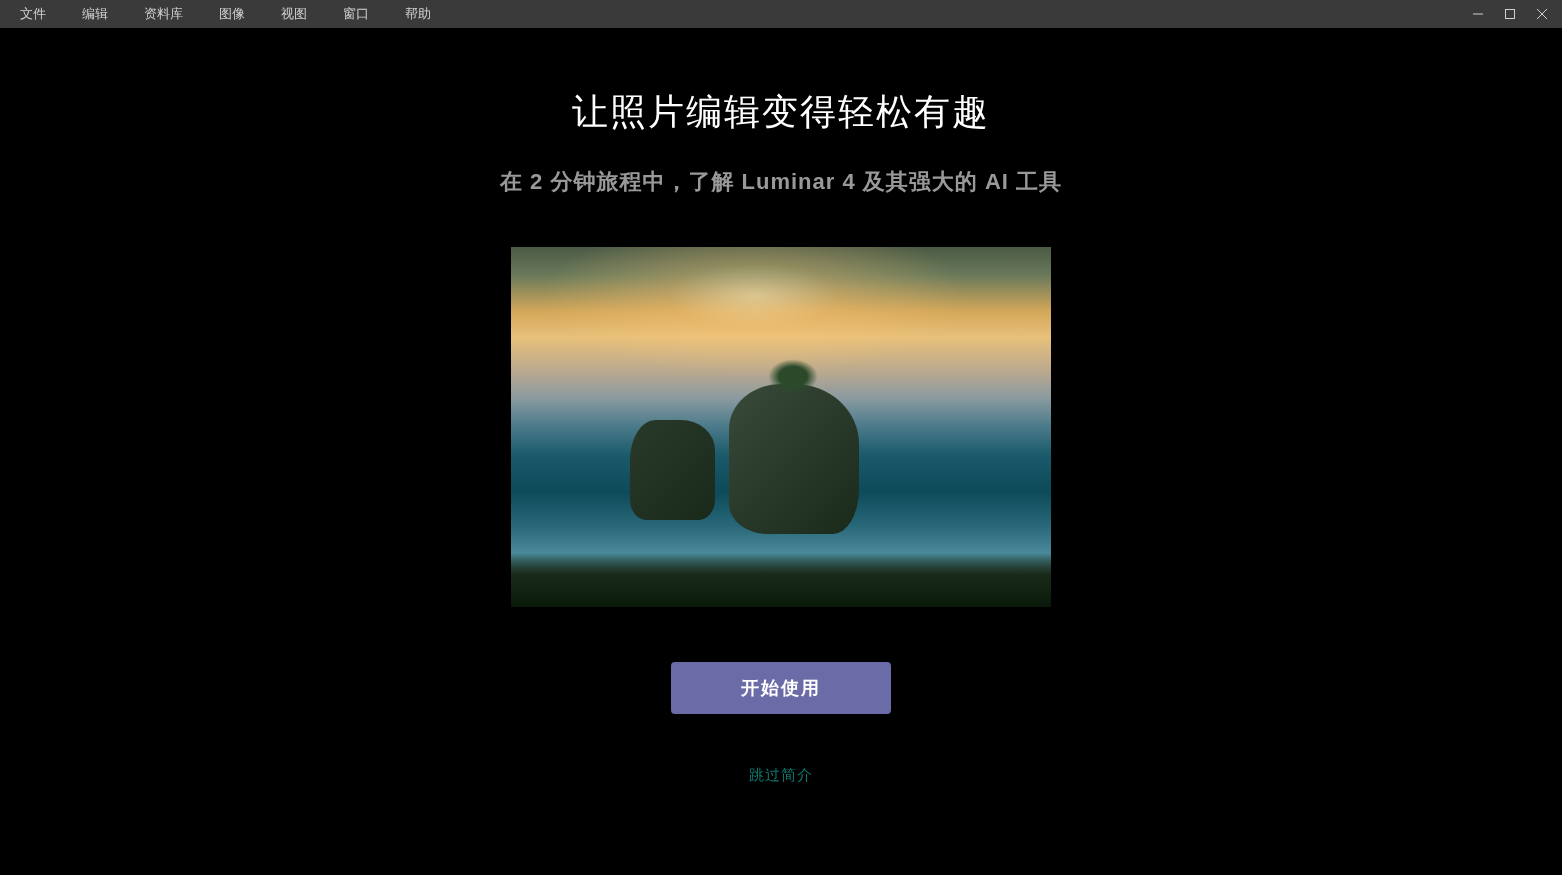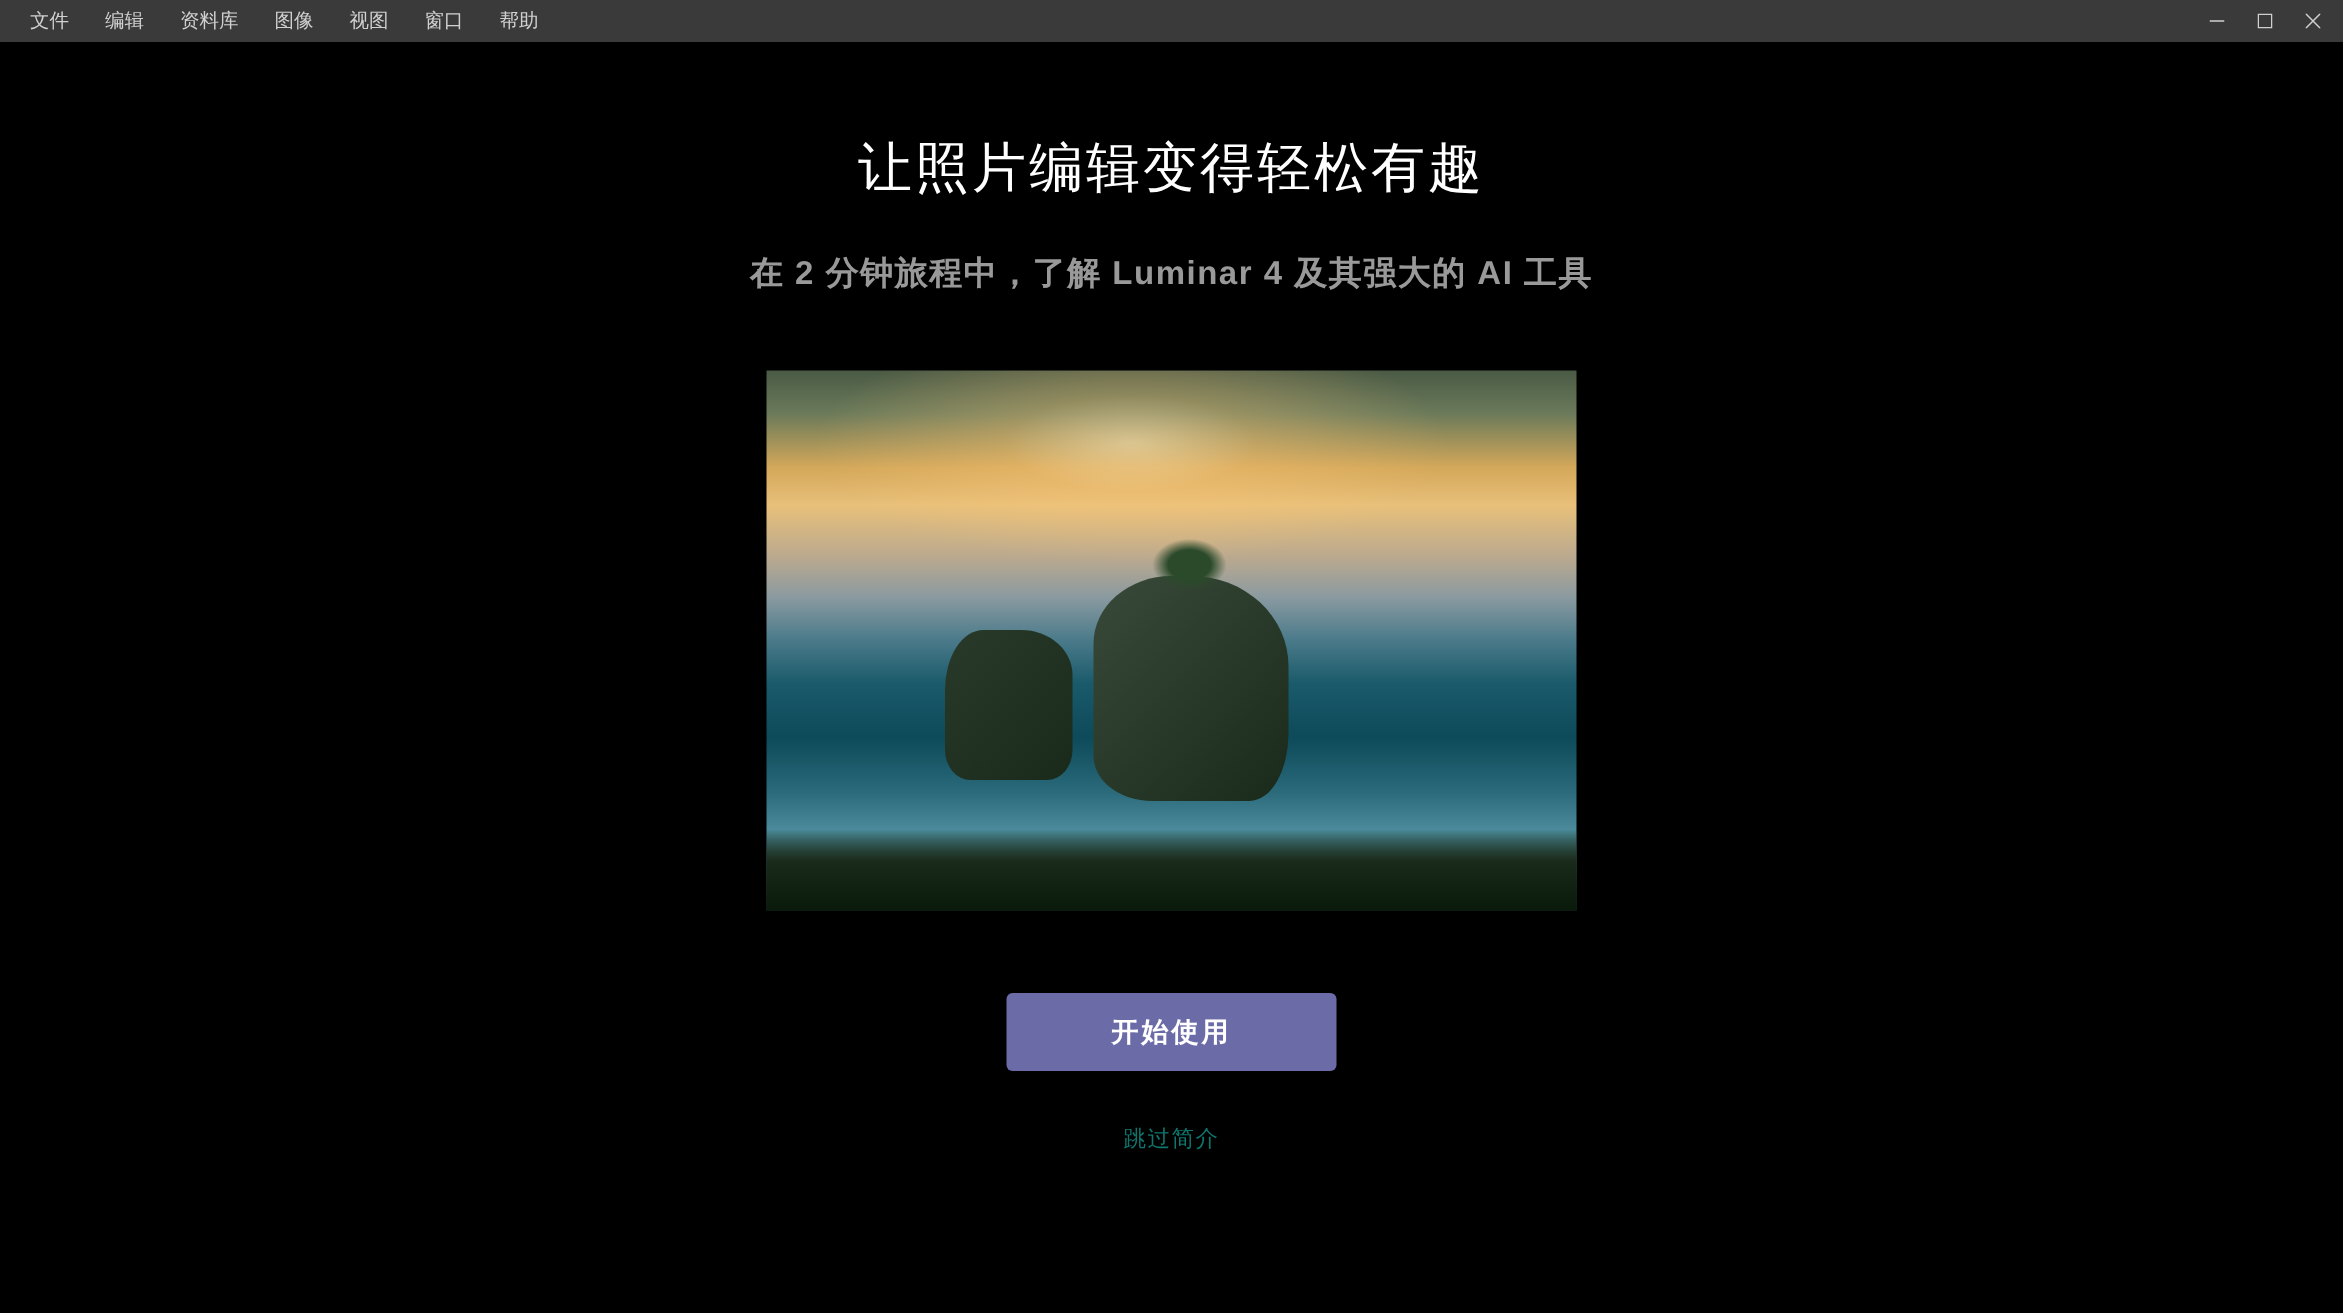--- a/index.html
+++ b/index.html
@@ -21,21 +21,21 @@
       height: 28px;
       background: #3a3a3a;
       display: flex;
       align-items: center;
       padding: 0 8px;
       position: relative;
     }
     
     .menu-items {
       display: flex;
-      gap: 0;
+      gap: 12px;
     }
     
     .menu-item {
       color: #d0d0d0;
       font-size: 13px;
       padding: 0 12px;
       cursor: pointer;
       line-height: 28px;
     }
     
@@ -161,21 +161,21 @@
     .primary-button {
       background: #6b6ba8;
       color: #ffffff;
       font-size: 18px;
       font-weight: 600;
       padding: 14px 70px;
       border: none;
       border-radius: 4px;
       cursor: pointer;
       letter-spacing: 2px;
-      margin-bottom: 36px;
+      margin-bottom: 52px;
     }
     
     .skip-link {
       color: #0f766e;
       font-size: 15px;
       cursor: pointer;
       letter-spacing: 1px;
     }
   </style>
 </head>

